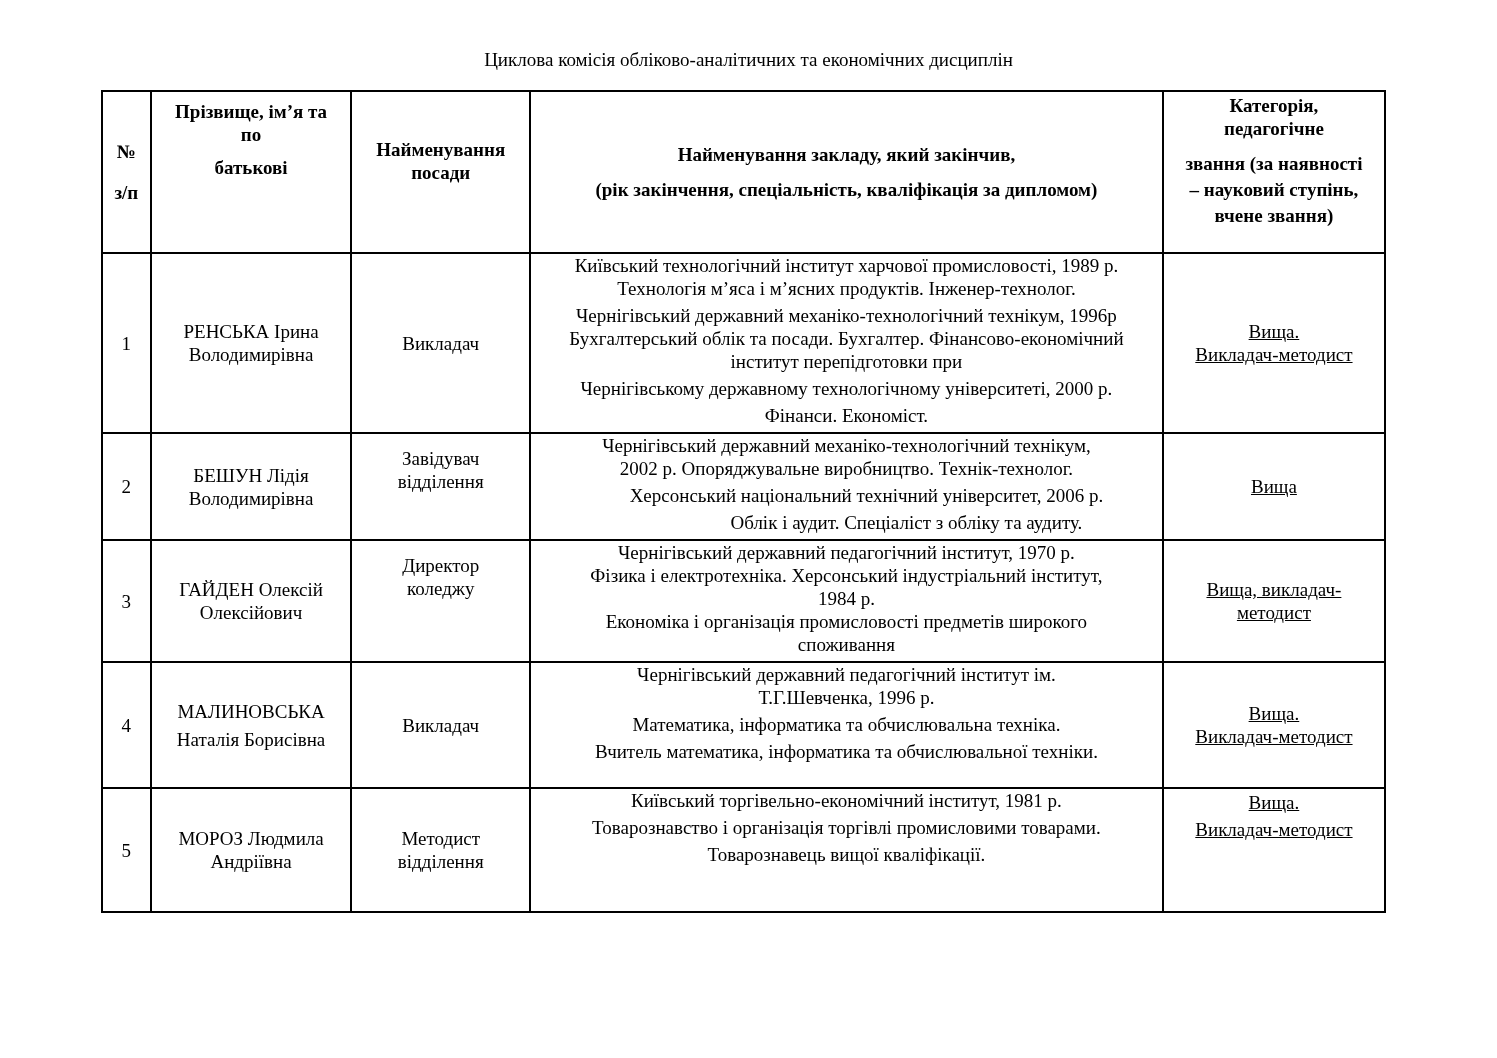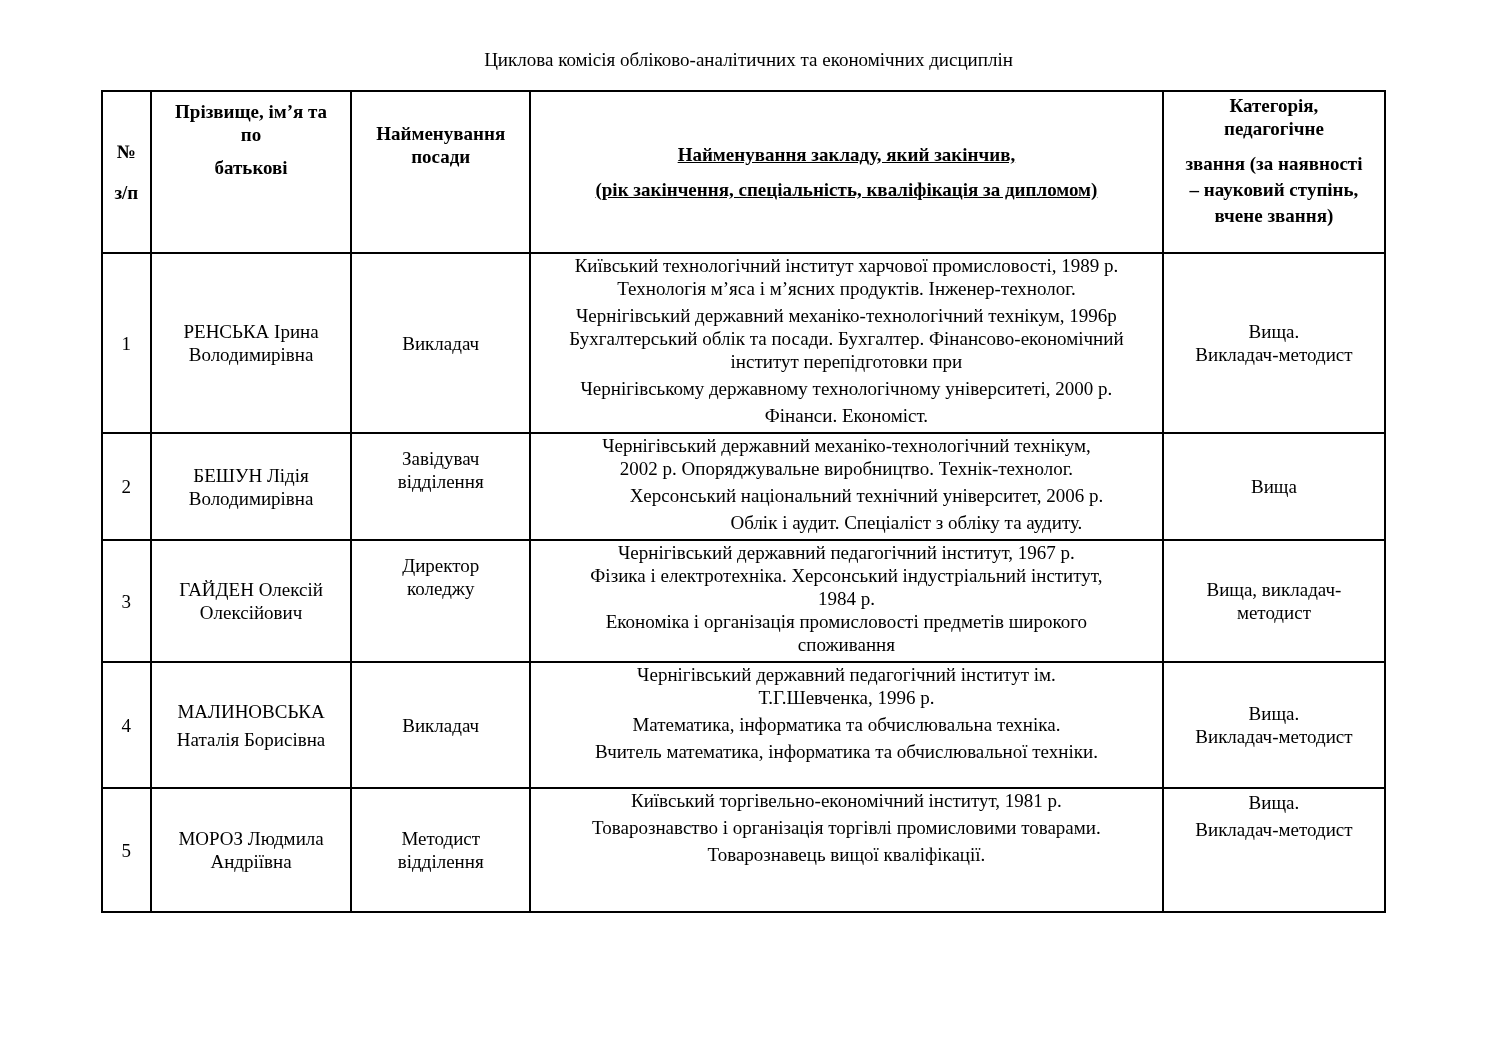--- a/index.html
+++ b/index.html
@@ -24,33 +24,33 @@
     .col-no { width: 48px; }
     .col-name { width: 198px; }
     .col-pos { width: 176px; }
     .col-edu { width: 624px; }
     .col-cat { width: 219px; }
     tr.head { height: 162px; }
     .head .no { vertical-align: middle; }
     .head .no .l { display:block; }
     .head .no .gap { height: 18px; display:block; }
     .head .name { padding-top: 8px; }
-    .head .pos { padding-top: 30px; }
-    .head .edu { vertical-align: middle; text-decoration: underline; }
+    .head .pos { padding-top: 46px; }
+    .head .edu { vertical-align: middle; }
     .head .cat { padding-top: 2px; }
     .gap10 { display:block; height: 10px; }
     .gap12 { display:block; height: 12px; }
     td.num { vertical-align: middle; }
     td.nm { vertical-align: middle; }
     td.ps { vertical-align: middle; }
     td.ps.top { vertical-align: top; padding-top: 13px; }
     td.ed { vertical-align: top; padding-top: 2px; }
     td.ed .line { display: block; }
     td.ed .sp { display:block; height: 4px; }
-    td.ct { vertical-align: middle; }
+    td.ct { vertical-align: middle; text-decoration: underline; }
     td.ct.top { vertical-align: top; padding-top: 2px; }
     tr.r1 { height: 180px; }
     tr.r2 { height: 107px; }
     tr.r3 { height: 122px; }
     tr.r4 { height: 126px; }
     tr.r5 { height: 124px; }
   </style>
 </head>
 <body>
 
@@ -150,21 +150,21 @@
     <td class="num">3</td>
     <td class="nm">
       <span style="display:block">ГАЙДЕН Олексій</span>
       <span style="display:block">Олексійович</span>
     </td>
     <td class="ps top">
       <span style="display:block">Директор</span>
       <span style="display:block">коледжу</span>
     </td>
     <td class="ed">
-      <span class="line">Чернігівський державний педагогічний інститут, 1967 р.</span>
+      <span class="line">Чернігівський державний педагогічний інститут, 1970 р.</span>
       <span class="line">Фізика і електротехніка. Херсонський індустріальний інститут,</span>
       <span class="line">1984 р.</span>
       <span class="line">Економіка і організація промисловості предметів широкого</span>
       <span class="line">споживання</span>
     </td>
     <td class="ct">
       <span style="display:block">Вища, викладач-</span>
       <span style="display:block">методист</span>
     </td>
   </tr>

